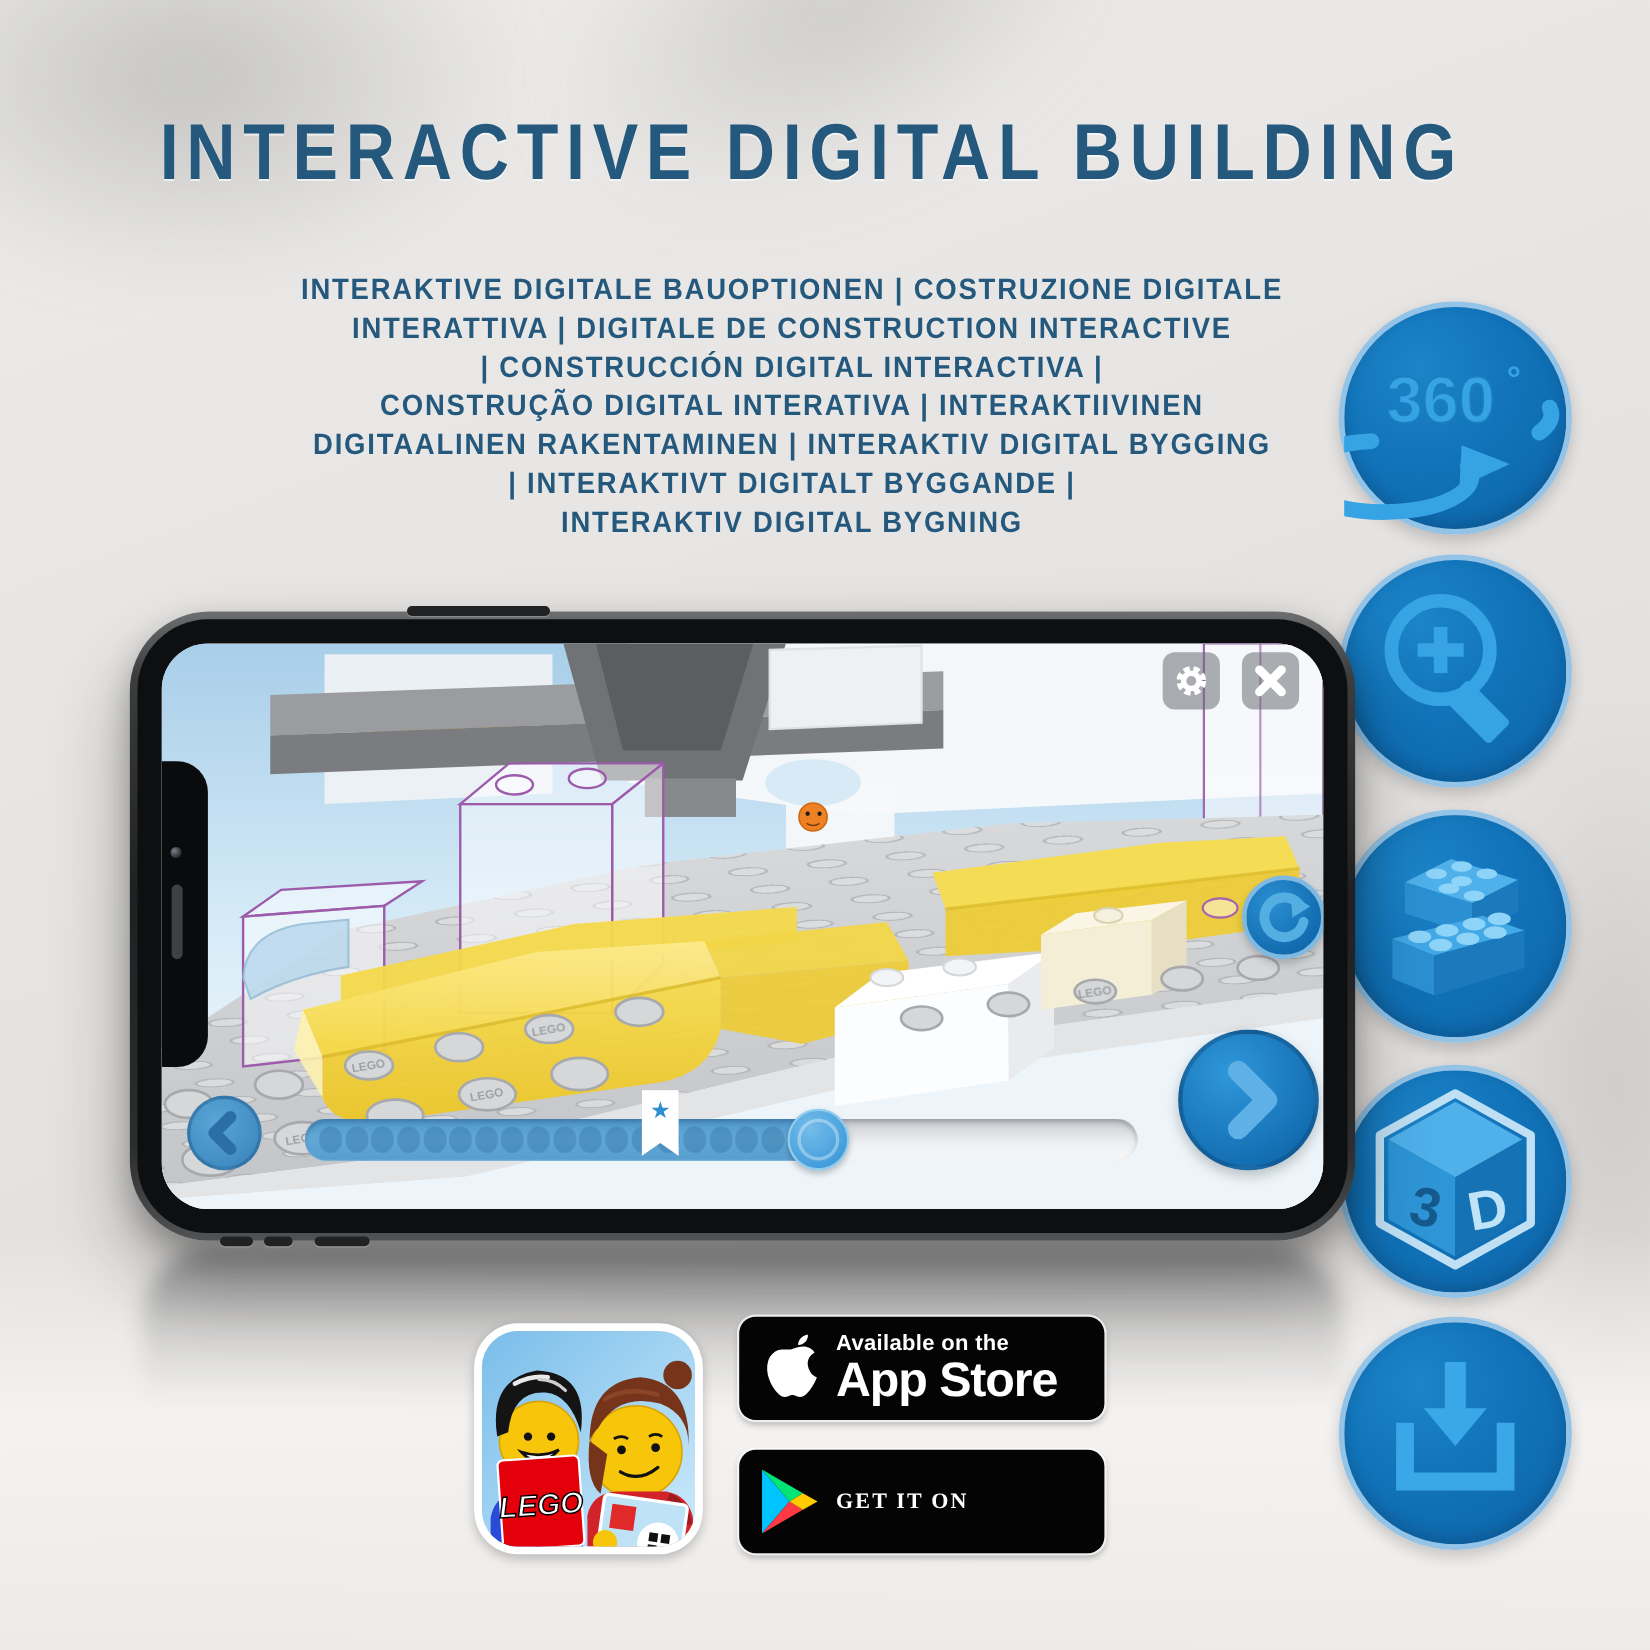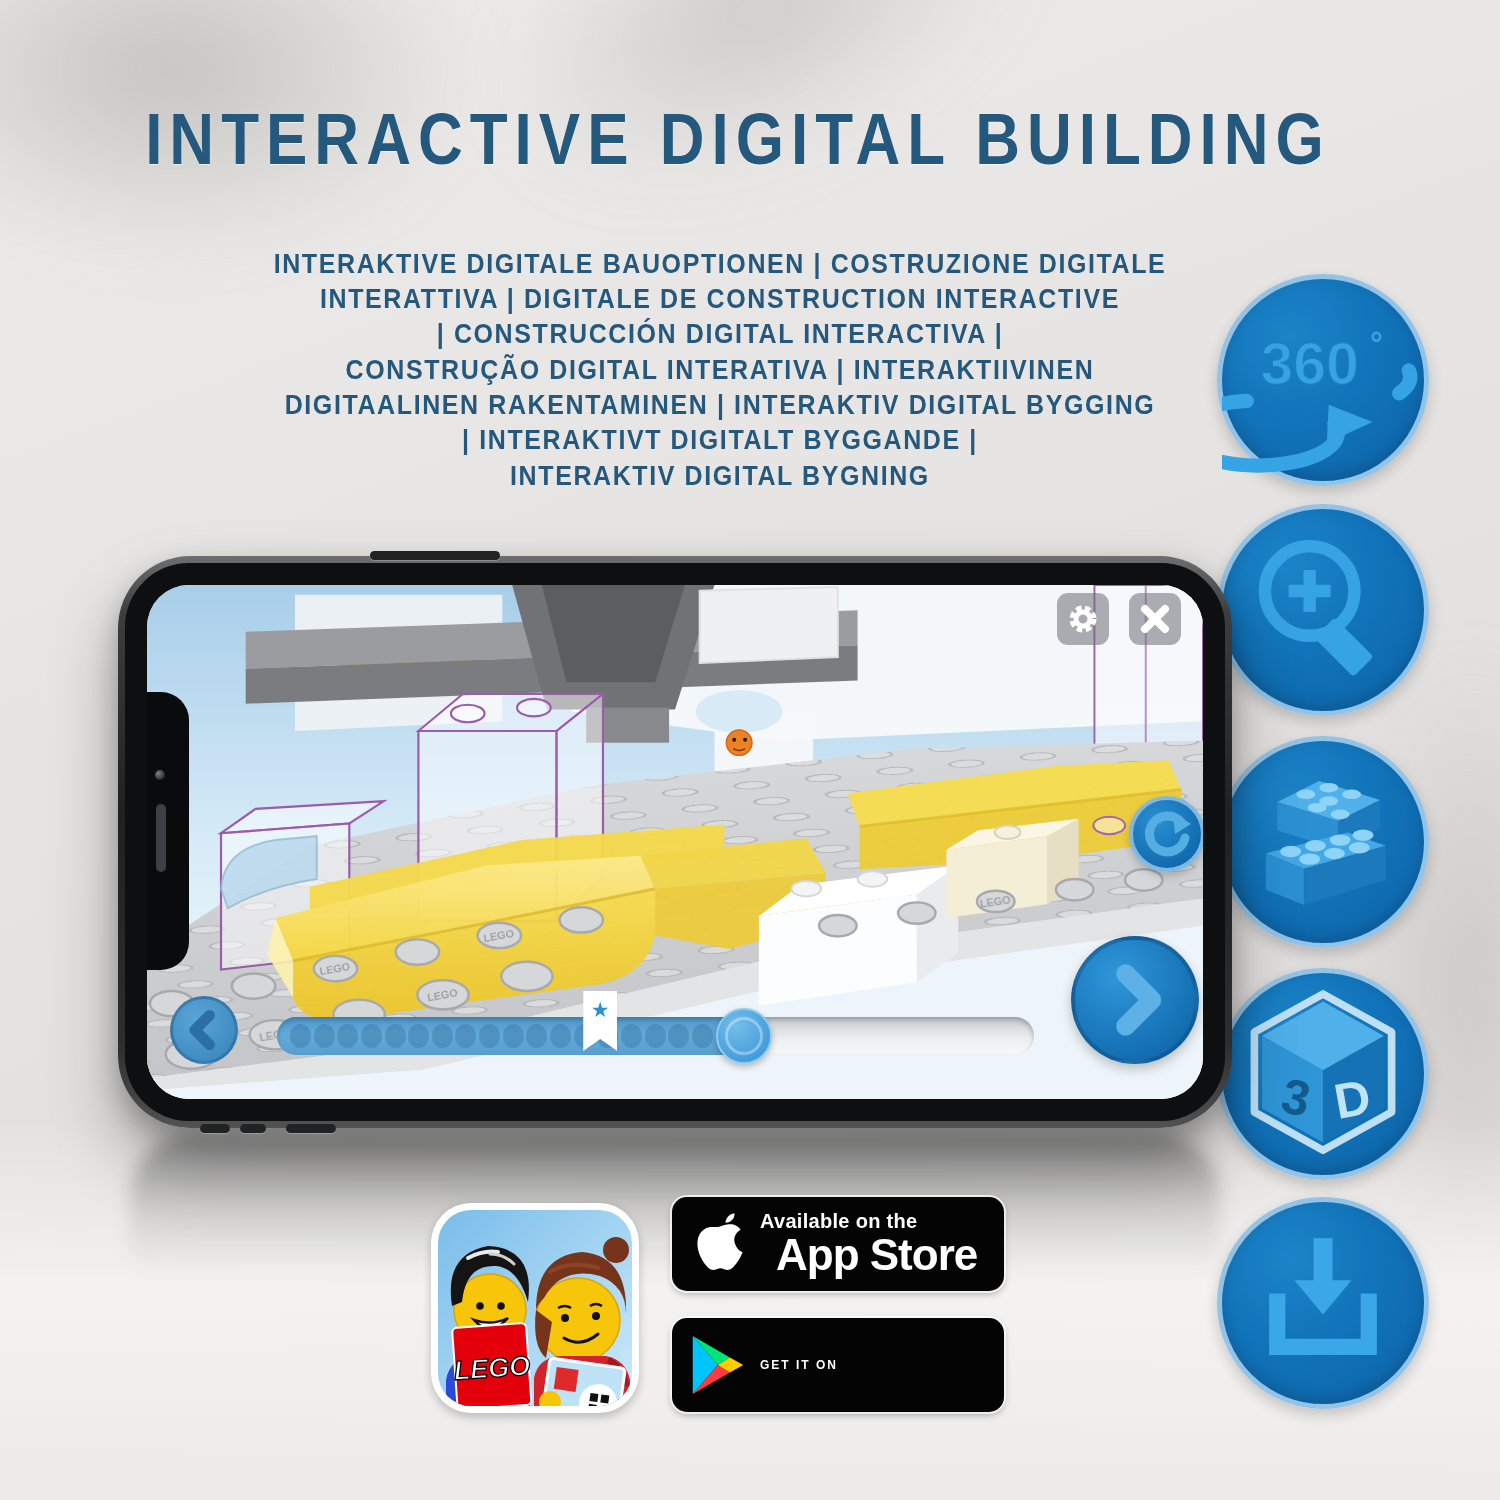--- a/index.html
+++ b/index.html
@@ -110,22 +110,22 @@
   .lego-app svg{position:absolute;inset:7px;width:194px;height:196px;}
 
   .store-badge{position:absolute;left:672px;width:332px;height:94px;border-radius:15px;background:#040404;
     box-shadow:0 0 0 2px rgba(255,255,255,.75),0 3px 7px rgba(0,0,0,.3);
     display:flex;align-items:center;color:#fff;z-index:3;}
   #appstore{top:1197px;}
   #gplay{top:1318px;}
   .store-badge .logo{flex:0 0 auto;margin-left:20px;display:flex;align-items:center;}
   .store-badge .txt{margin-left:16px;display:flex;flex-direction:column;justify-content:center;}
   #appstore .l1{font-size:20px;font-weight:700;letter-spacing:.3px;line-height:22px;}
-  #appstore .l2{font-size:44px;font-weight:700;letter-spacing:-1px;line-height:46px;margin-left:16px;}
-  #gplay .l1{font-size:12px;font-weight:700;letter-spacing:2px;line-height:20px;}
+  #appstore .l2{font-size:44px;font-weight:700;letter-spacing:-1px;line-height:46px;}
+  #gplay .l1{font-size:20px;font-weight:700;letter-spacing:2px;line-height:20px;font-family:Liberation Serif, serif;}
   #gplay .l2{font-size:42px;font-weight:700;letter-spacing:-.5px;line-height:46px;}
 </style>
 </head>
 <body>
 
 <div class="blob" id="blob1"></div>
 <div class="blob" id="blob2"></div>
 <div class="blob" id="blob3"></div>
 <div id="floor"></div>
 

